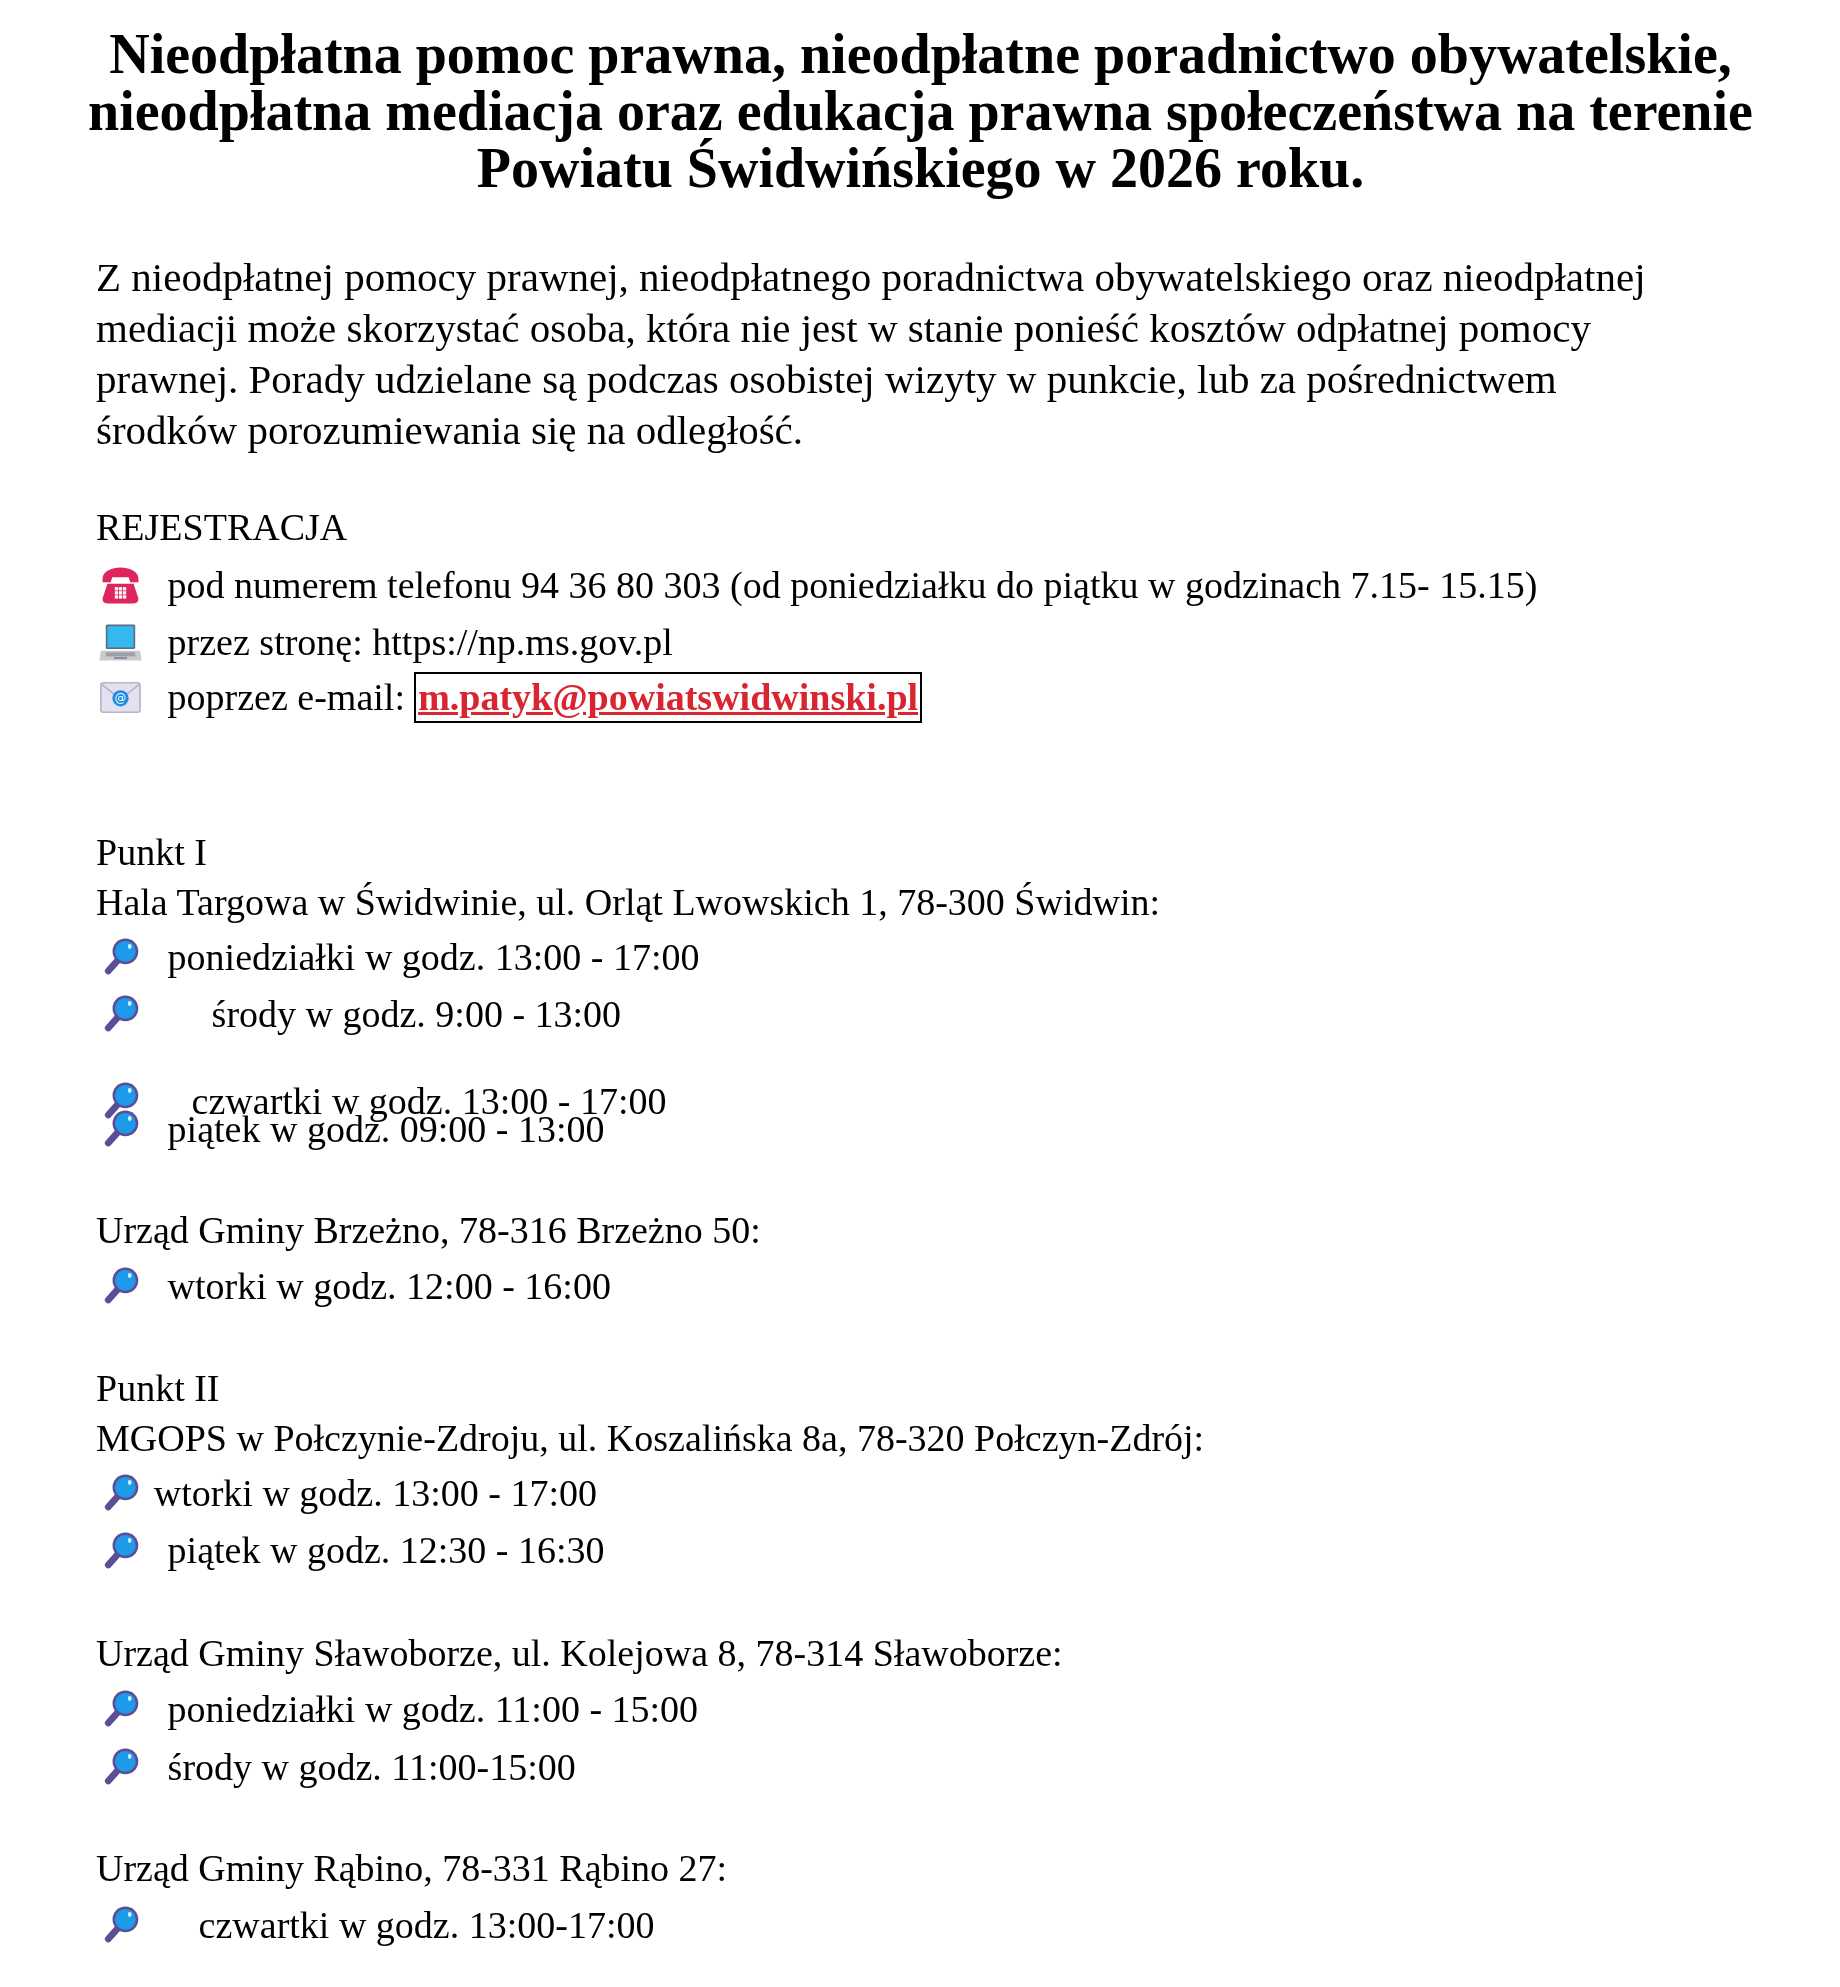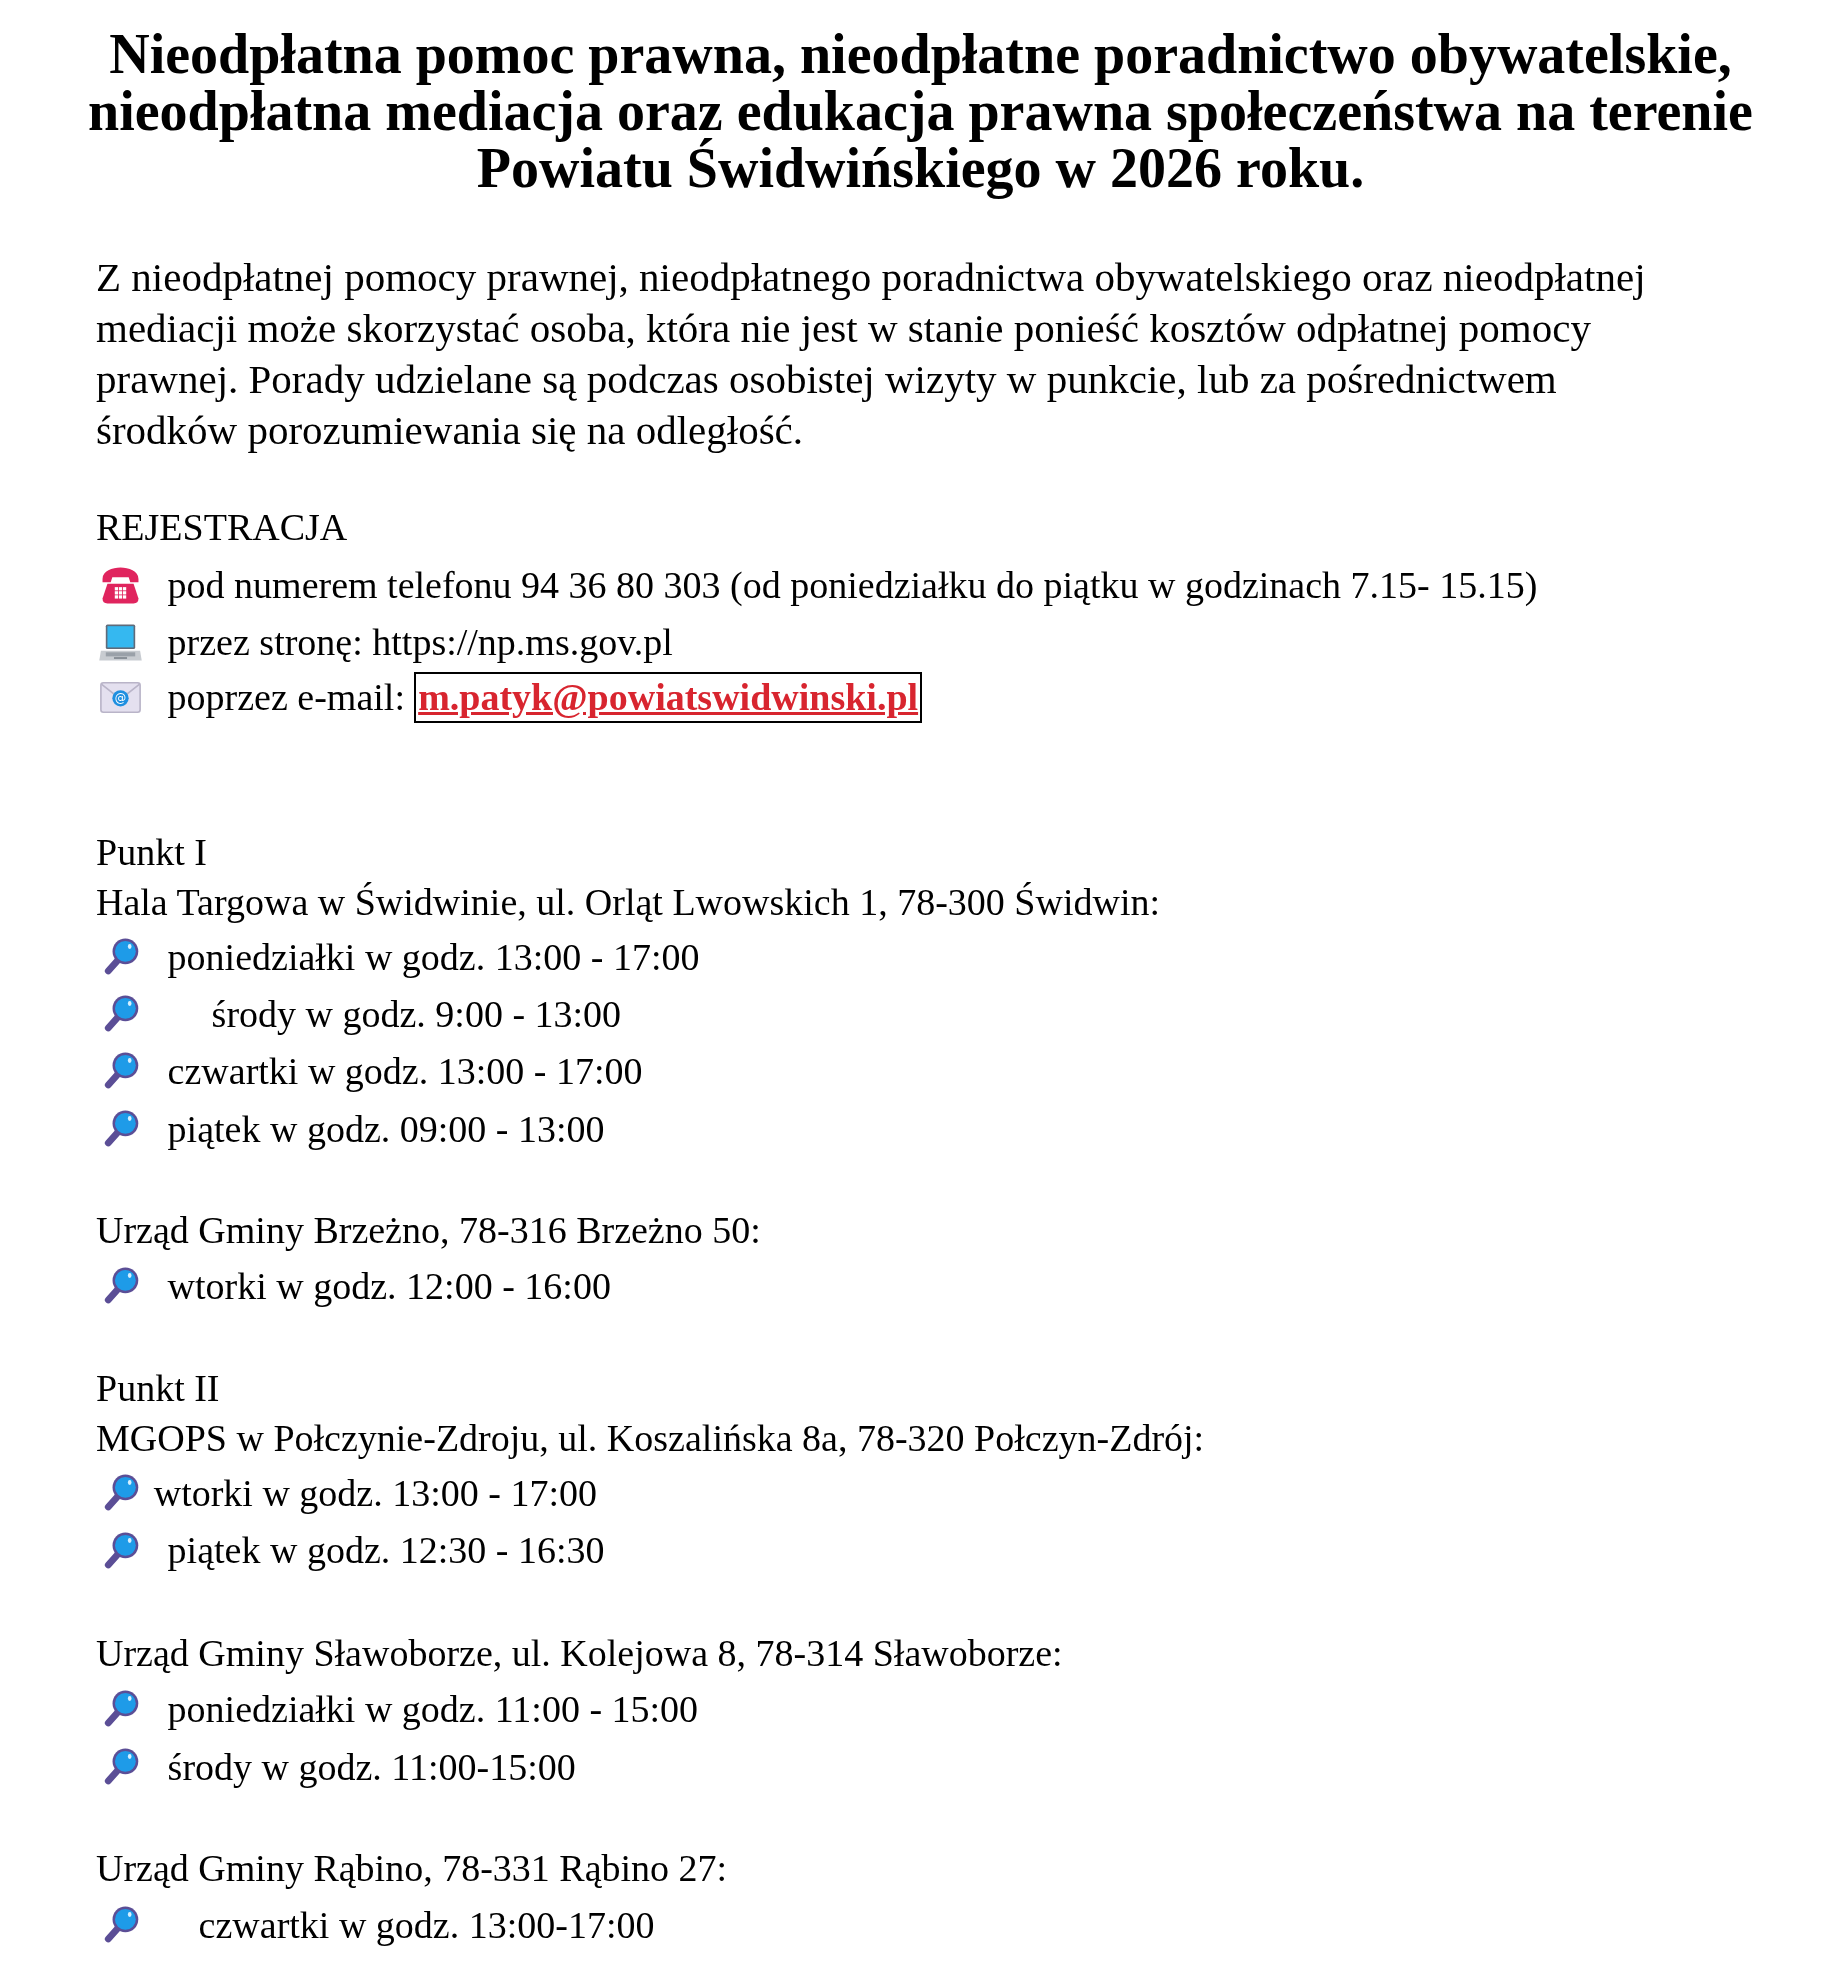--- a/index.html
+++ b/index.html
@@ -167,21 +167,21 @@
     <span>poniedziałki w godz. 13:00 - 17:00</span>
   </div>
   <div class="line" style="top:988px;gap:44px;">
     <span class="ico">
         <svg viewBox="0 0 56 56" width="49" height="49">
           <use href="#mag"></use>
         </svg>
       </span>
     <span>środy w godz. 9:00 - 13:00</span>
   </div>
-  <div class="line" style="top:1045px;">
+  <div class="line" style="top:1075px;gap:24px;">
     <span class="ico">
         <svg viewBox="0 0 56 56" width="49" height="49">
           <use href="#mag"></use>
         </svg>
       </span>
     <span>czwartki w godz. 13:00 - 17:00</span>
   </div>
   <div class="line" style="top:1103px;">
     <span class="ico">
         <svg viewBox="0 0 56 56" width="49" height="49">

